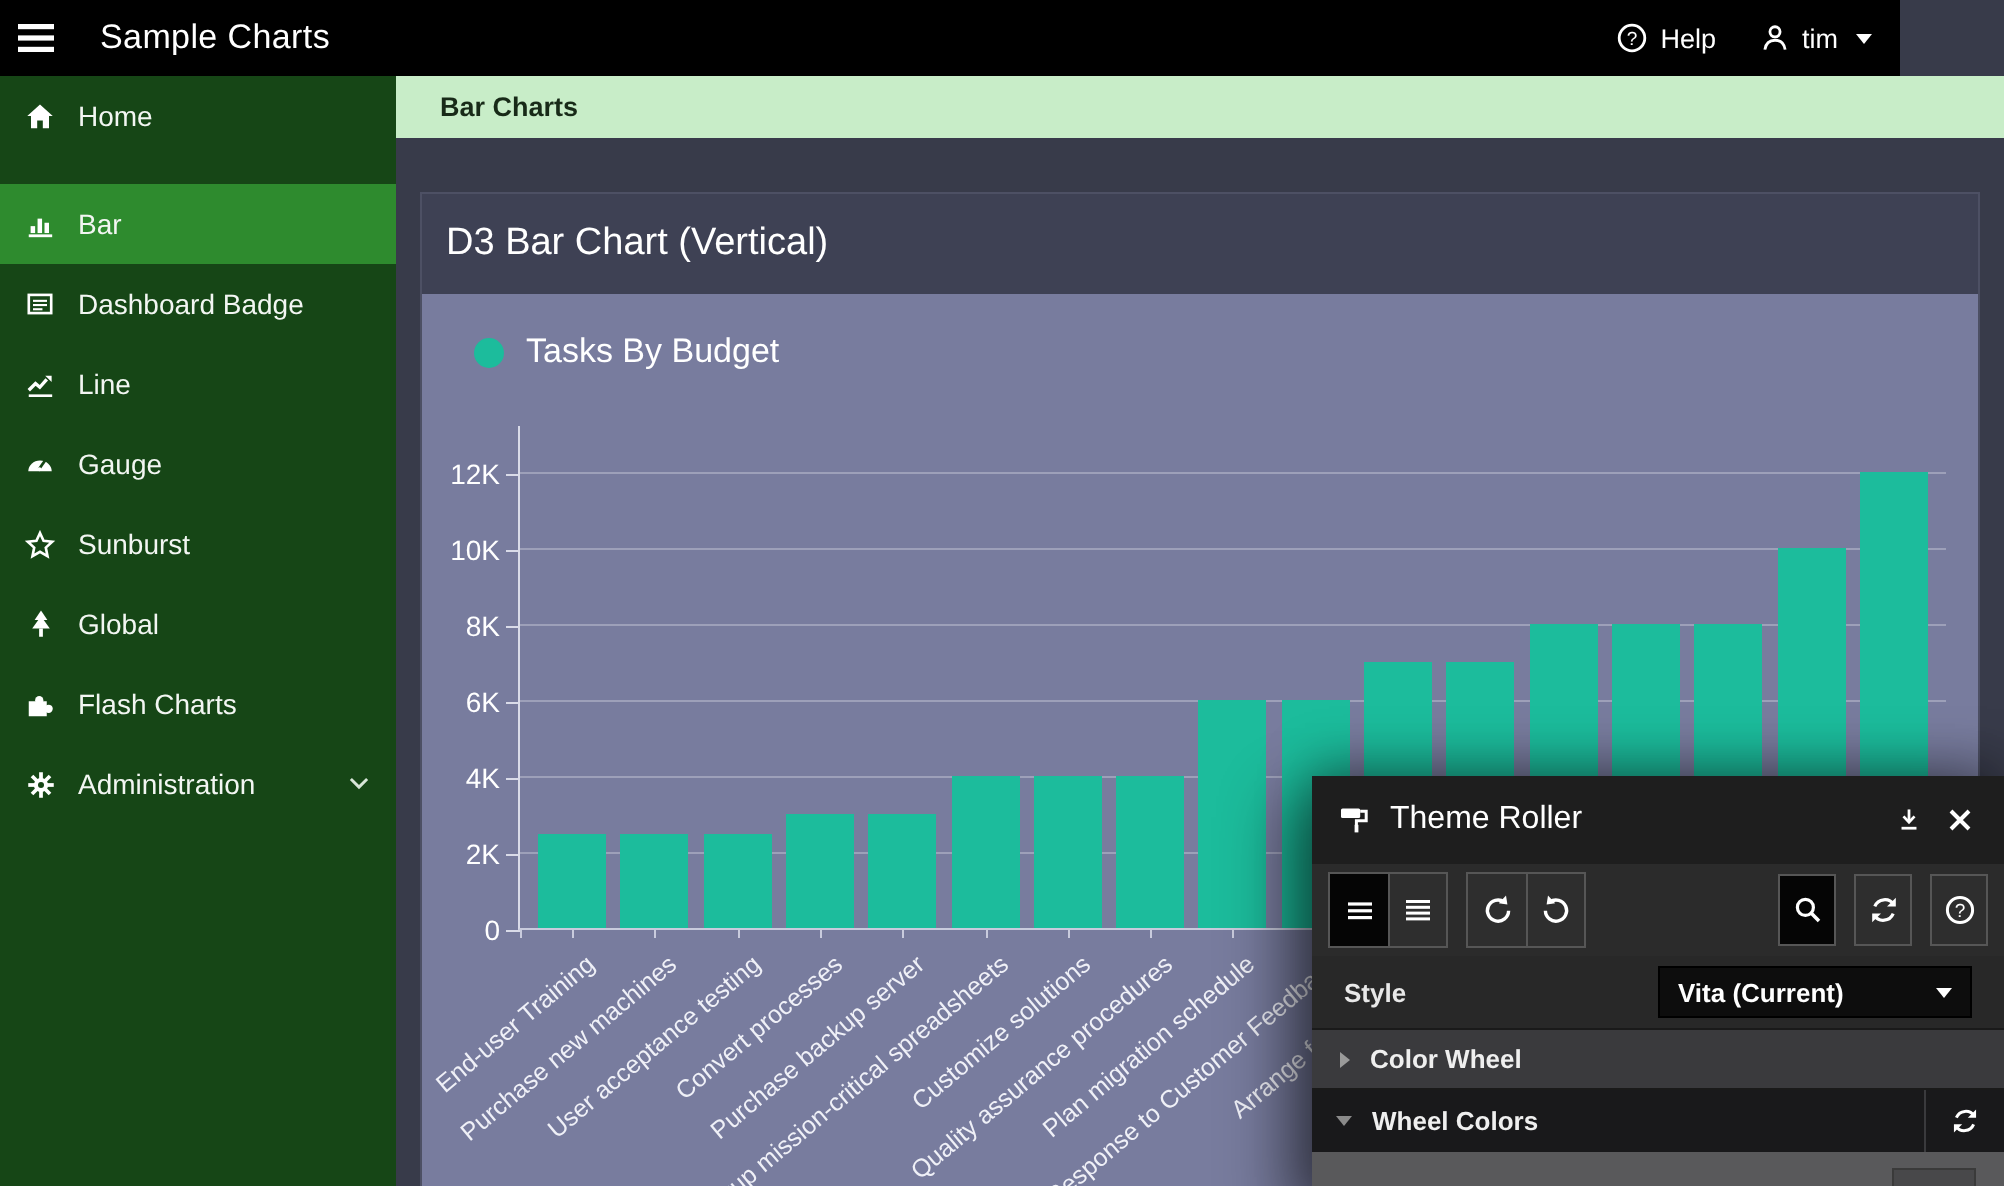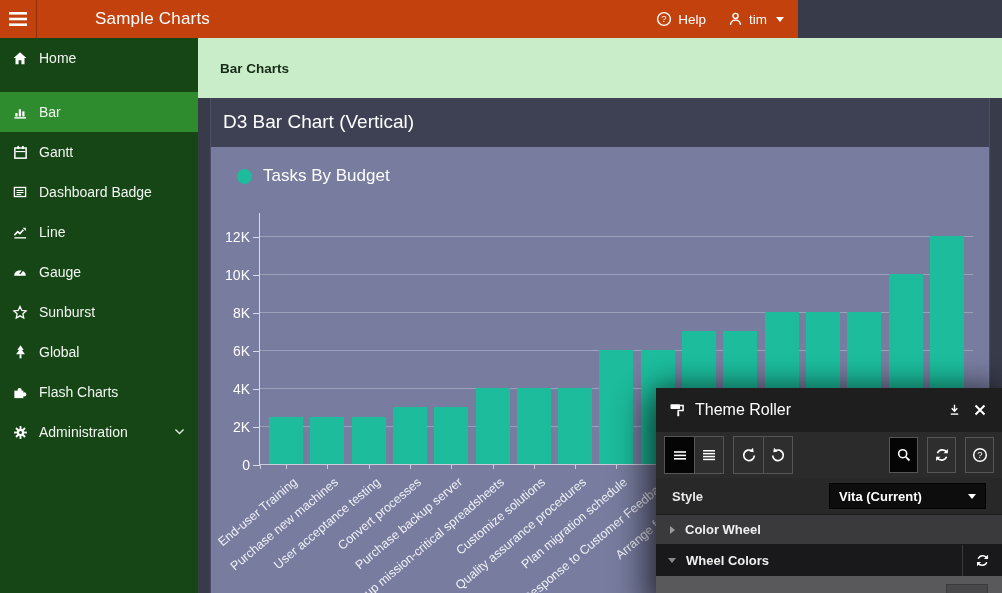--- a/index.html
+++ b/index.html
@@ -1,35 +1,35 @@
 <!DOCTYPE html>
 <html><head>
 <meta charset="utf-8">
 <style>
   * { margin:0; padding:0; box-sizing:border-box; }
   html,body { width:1002px; height:593px; overflow:hidden; }
   body { position:relative; background:#383b4a; font-family:"Liberation Sans","DejaVu Sans",sans-serif; }
 
   
-  .topbar { position:absolute; left:0; top:0; width:798px; height:38px; background:#c2410c; display:flex; align-items:center; z-index:40;gap:45px; }
+  .topbar { position:absolute; left:0; top:0; width:950px; height:38px; background:#000000; display:flex; align-items:center; z-index:40; }
   .menu-btn { width:37px; height:38px; display:flex; align-items:center; justify-content:center; border-right:1px solid rgba(0,0,0,.25); cursor:pointer; color:#fff; }
   .topbar-title { color:#fff; font-size:17px; margin-left:13px; letter-spacing:.2px; }
   .topbar-right { margin-left:auto; display:flex; align-items:center; gap:22px; padding-right:14px; color:#fff; }
   .tb-btn { display:flex; align-items:center; gap:6px; font-size:13.5px; cursor:pointer; }
   .caret-down { width:0; height:0; border-left:4.5px solid transparent; border-right:4.5px solid transparent; border-top:5px solid #fff; margin-left:3px; }
 
   
   .sidebar { position:absolute; left:0; top:38px; width:198px; bottom:0; background:#164616; z-index:30; }
   .side-item { height:40px; display:flex; align-items:center; color:#f2f6f2; font-size:14px; cursor:pointer; padding-left:10px; position:relative; }
   .side-item.selected { background:#2e8b2e;margin-top:14px; }
   .side-icon { width:20px; height:16px; margin-right:9px; display:flex; align-items:center; justify-content:center; color:#fff; }
   .side-caret { position:absolute; right:12px; top:13px; color:#d8e6d8; }
 
   
-  .page-header { position:absolute; left:198px; top:38px; width:804px; height:60px; background:#c8edc8; display:flex; align-items:center; z-index:20; }
+  .page-header { position:absolute; left:198px; top:38px; width:804px; height:31px; background:#c8edc8; display:flex; align-items:center; z-index:20; }
   .page-header .ph-title { font-size:13.5px; font-weight:bold; color:#182a18; margin-left:22px; }
 
   
   .content { position:absolute; left:198px; top:84px; width:804px; height:509px; background:#383b4a; overflow:hidden; }
   .card { position:absolute; left:12px; top:12px; width:780px; height:540px; background:#3e4154; border:1px solid #4d5064; }
   .card-title { height:50px; display:flex; align-items:center; color:#fff; font-size:19px; padding-left:12px; }
   .plot-region { position:absolute; left:0; right:0; top:50px; bottom:0; background:#787c9e; overflow:hidden; }
 
   .legend { position:absolute; left:26px; top:19px; display:flex; align-items:center; gap:11px; cursor:pointer; }
   .legend-dot { width:15px; height:15px; border-radius:50%; background:#1cbc9c; }
@@ -121,31 +121,20 @@
     <div class="side-item selected">
       <span class="side-icon">
         <svg width="16" height="15" viewBox="0 0 16 16" fill="#fff">
           <rect x="2" y="13" width="12.5" height="1.5"></rect>
           <rect x="3" y="8.6" width="2.4" height="3.7"></rect>
           <rect x="6.7" y="4.6" width="2.4" height="7.7"></rect>
           <rect x="10.4" y="6.8" width="2.4" height="5.5"></rect>
         </svg>
       </span>
       <span class="side-label">Bar</span>
-    </div>
-    <div class="side-item">
-      <span class="side-icon">
-        <svg width="15" height="15" viewBox="0 0 16 16">
-          <rect x="2" y="3.2" width="12" height="10.8" fill="none" stroke="#fff" stroke-width="1.6"></rect>
-          <rect x="4.6" y="1" width="1.9" height="3.4" fill="#fff"></rect>
-          <rect x="9.5" y="1" width="1.9" height="3.4" fill="#fff"></rect>
-          <rect x="2.8" y="6.4" width="10.4" height="1.2" fill="#fff"></rect>
-        </svg>
-      </span>
-      <span class="side-label">Gantt</span>
     </div>
     <div class="side-item">
       <span class="side-icon">
         <svg width="16" height="14" viewBox="0 0 16 16">
           <rect x="1.6" y="2.8" width="12.8" height="10.4" fill="none" stroke="#fff" stroke-width="1.5"></rect>
           <rect x="4" y="5.6" width="8" height="1.2" fill="#fff"></rect>
           <rect x="4" y="8" width="8" height="1.2" fill="#fff"></rect>
           <rect x="4" y="10.4" width="5.4" height="1.2" fill="#fff"></rect>
         </svg>
       </span>

